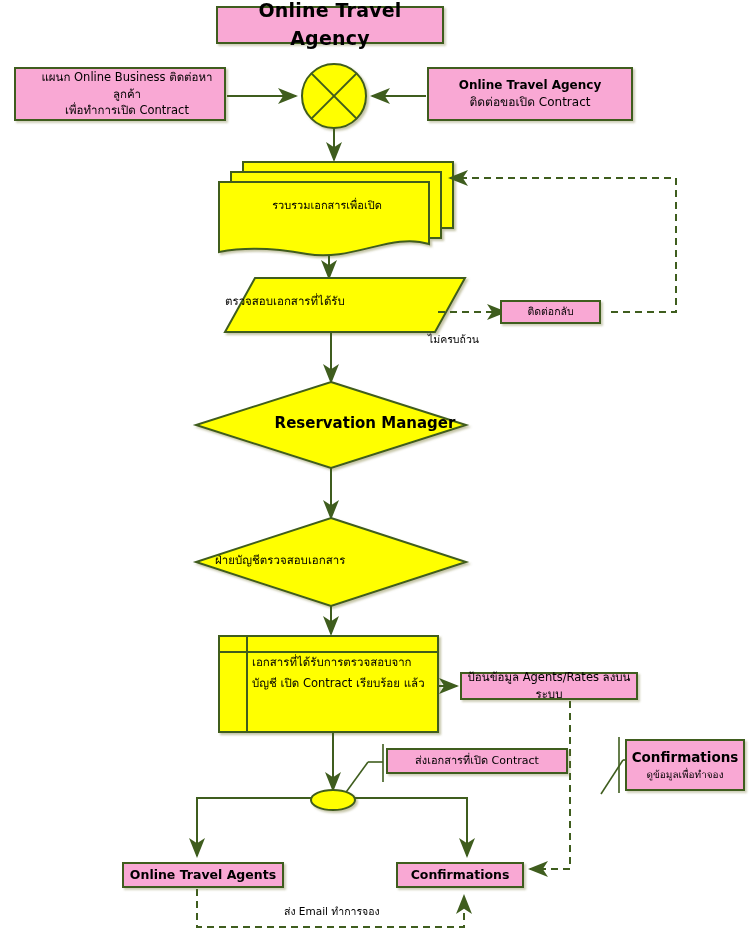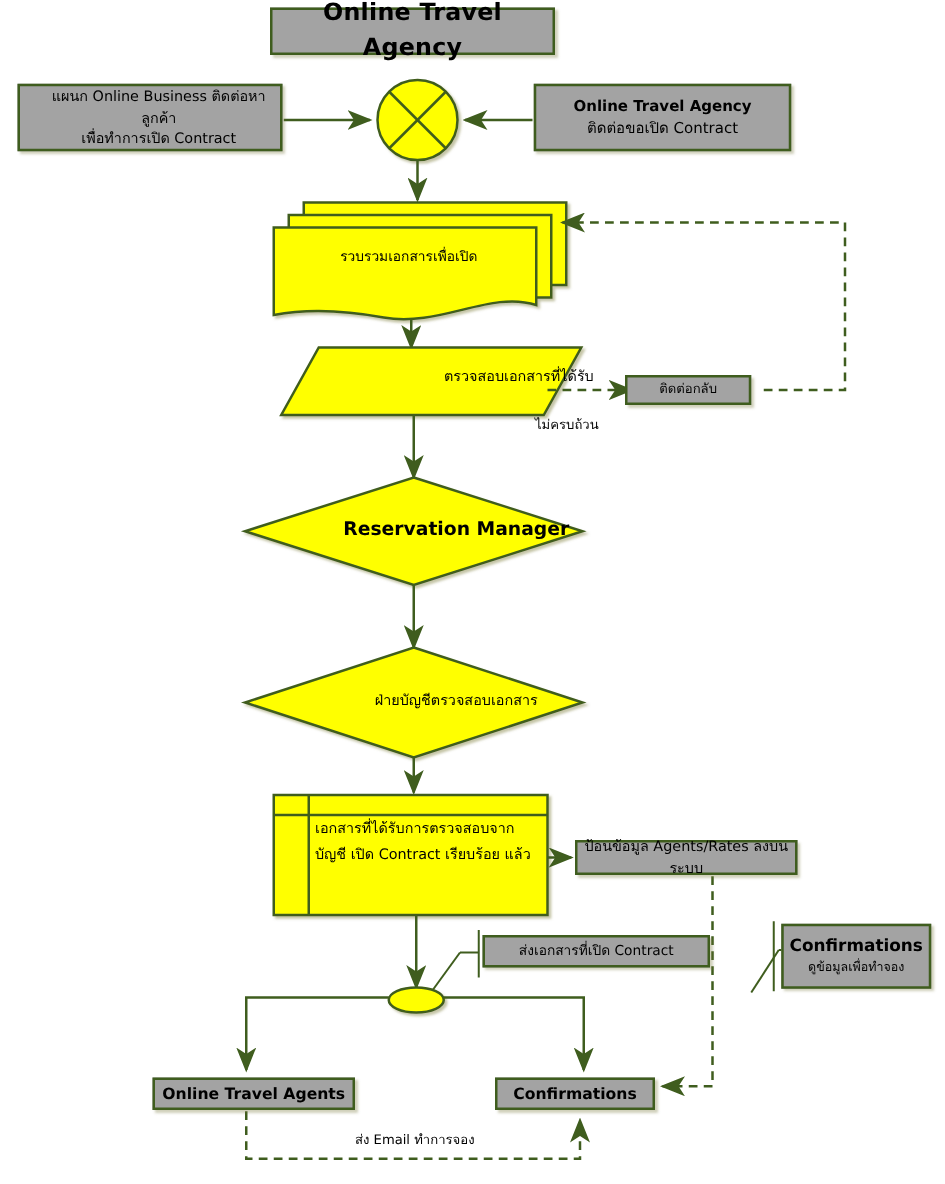--- a/index.html
+++ b/index.html
@@ -1,40 +1,40 @@
 <!DOCTYPE html>
 <html><head>
 <meta charset="utf-8">
 <style>
   html,body{margin:0;padding:0;background:#ffffff;}
   body{width:756px;height:947px;position:relative;
        font-family:"DejaVu Sans","Liberation Sans",sans-serif;
        color:#000;overflow:hidden;}
   #canvas{position:absolute;left:0;top:0;width:756px;height:947px;}
   svg.layer{position:absolute;left:0;top:0;width:756px;height:947px;pointer-events:none;}
-  .node{position:absolute;box-sizing:border-box;background:#a3a3a3;
+  .node{position:absolute;box-sizing:border-box;background:#f9a8d4;
         border:2px solid #3f5d1e;display:flex;flex-direction:column;
         align-items:center;justify-content:center;text-align:center;
         box-shadow:2px 2px 2px rgba(120,120,60,.35);}
   .node span{display:block;line-height:1.45;}
   .title-box{left:216px;top:6px;width:228px;height:38px;}
   .title-box span{font-size:19px;font-weight:bold;letter-spacing:.2px;}
   .box-left{left:14px;top:67px;width:212px;height:54px;padding-left:14px;}
   .box-left span{font-size:11.5px;}
   .box-right{left:427px;top:67px;width:206px;height:54px;}
   .box-right span{font-size:12px;}
   .bold-en{font-weight:bold;font-size:13px;}
   .paral-txt{position:absolute;left:225px;top:292px;width:250px;
-             text-align:right;font-size:11.5px;}
+             text-align:left;font-size:11.5px;}
   .docs-txt{position:absolute;left:222px;top:196px;width:210px;
             text-align:center;font-size:11px;}
   .dia1-txt{position:absolute;left:215px;top:414px;width:300px;
             text-align:center;font-size:15px;font-weight:bold;}
   .dia2-txt{position:absolute;left:215px;top:551px;width:300px;
-            text-align:center;font-size:11.5px;}
+            font-size:11.5px;}
   .callback{left:500px;top:300px;width:101px;height:24px;}
   .callback span{font-size:10.5px;}
   .proc-txt{position:absolute;left:252px;top:652px;width:178px;
             font-size:11.5px;text-align:left;line-height:1.85;}
   .agents-rates{left:460px;top:672px;width:178px;height:28px;}
   .agents-rates span{font-size:11.5px;}
   .send-docs{left:386px;top:748px;width:182px;height:26px;}
   .send-docs span{font-size:11px;}
   .conf-note{left:625px;top:739px;width:120px;height:52px;}
   .conf-note .l1{font-size:13.5px;font-weight:bold;}

